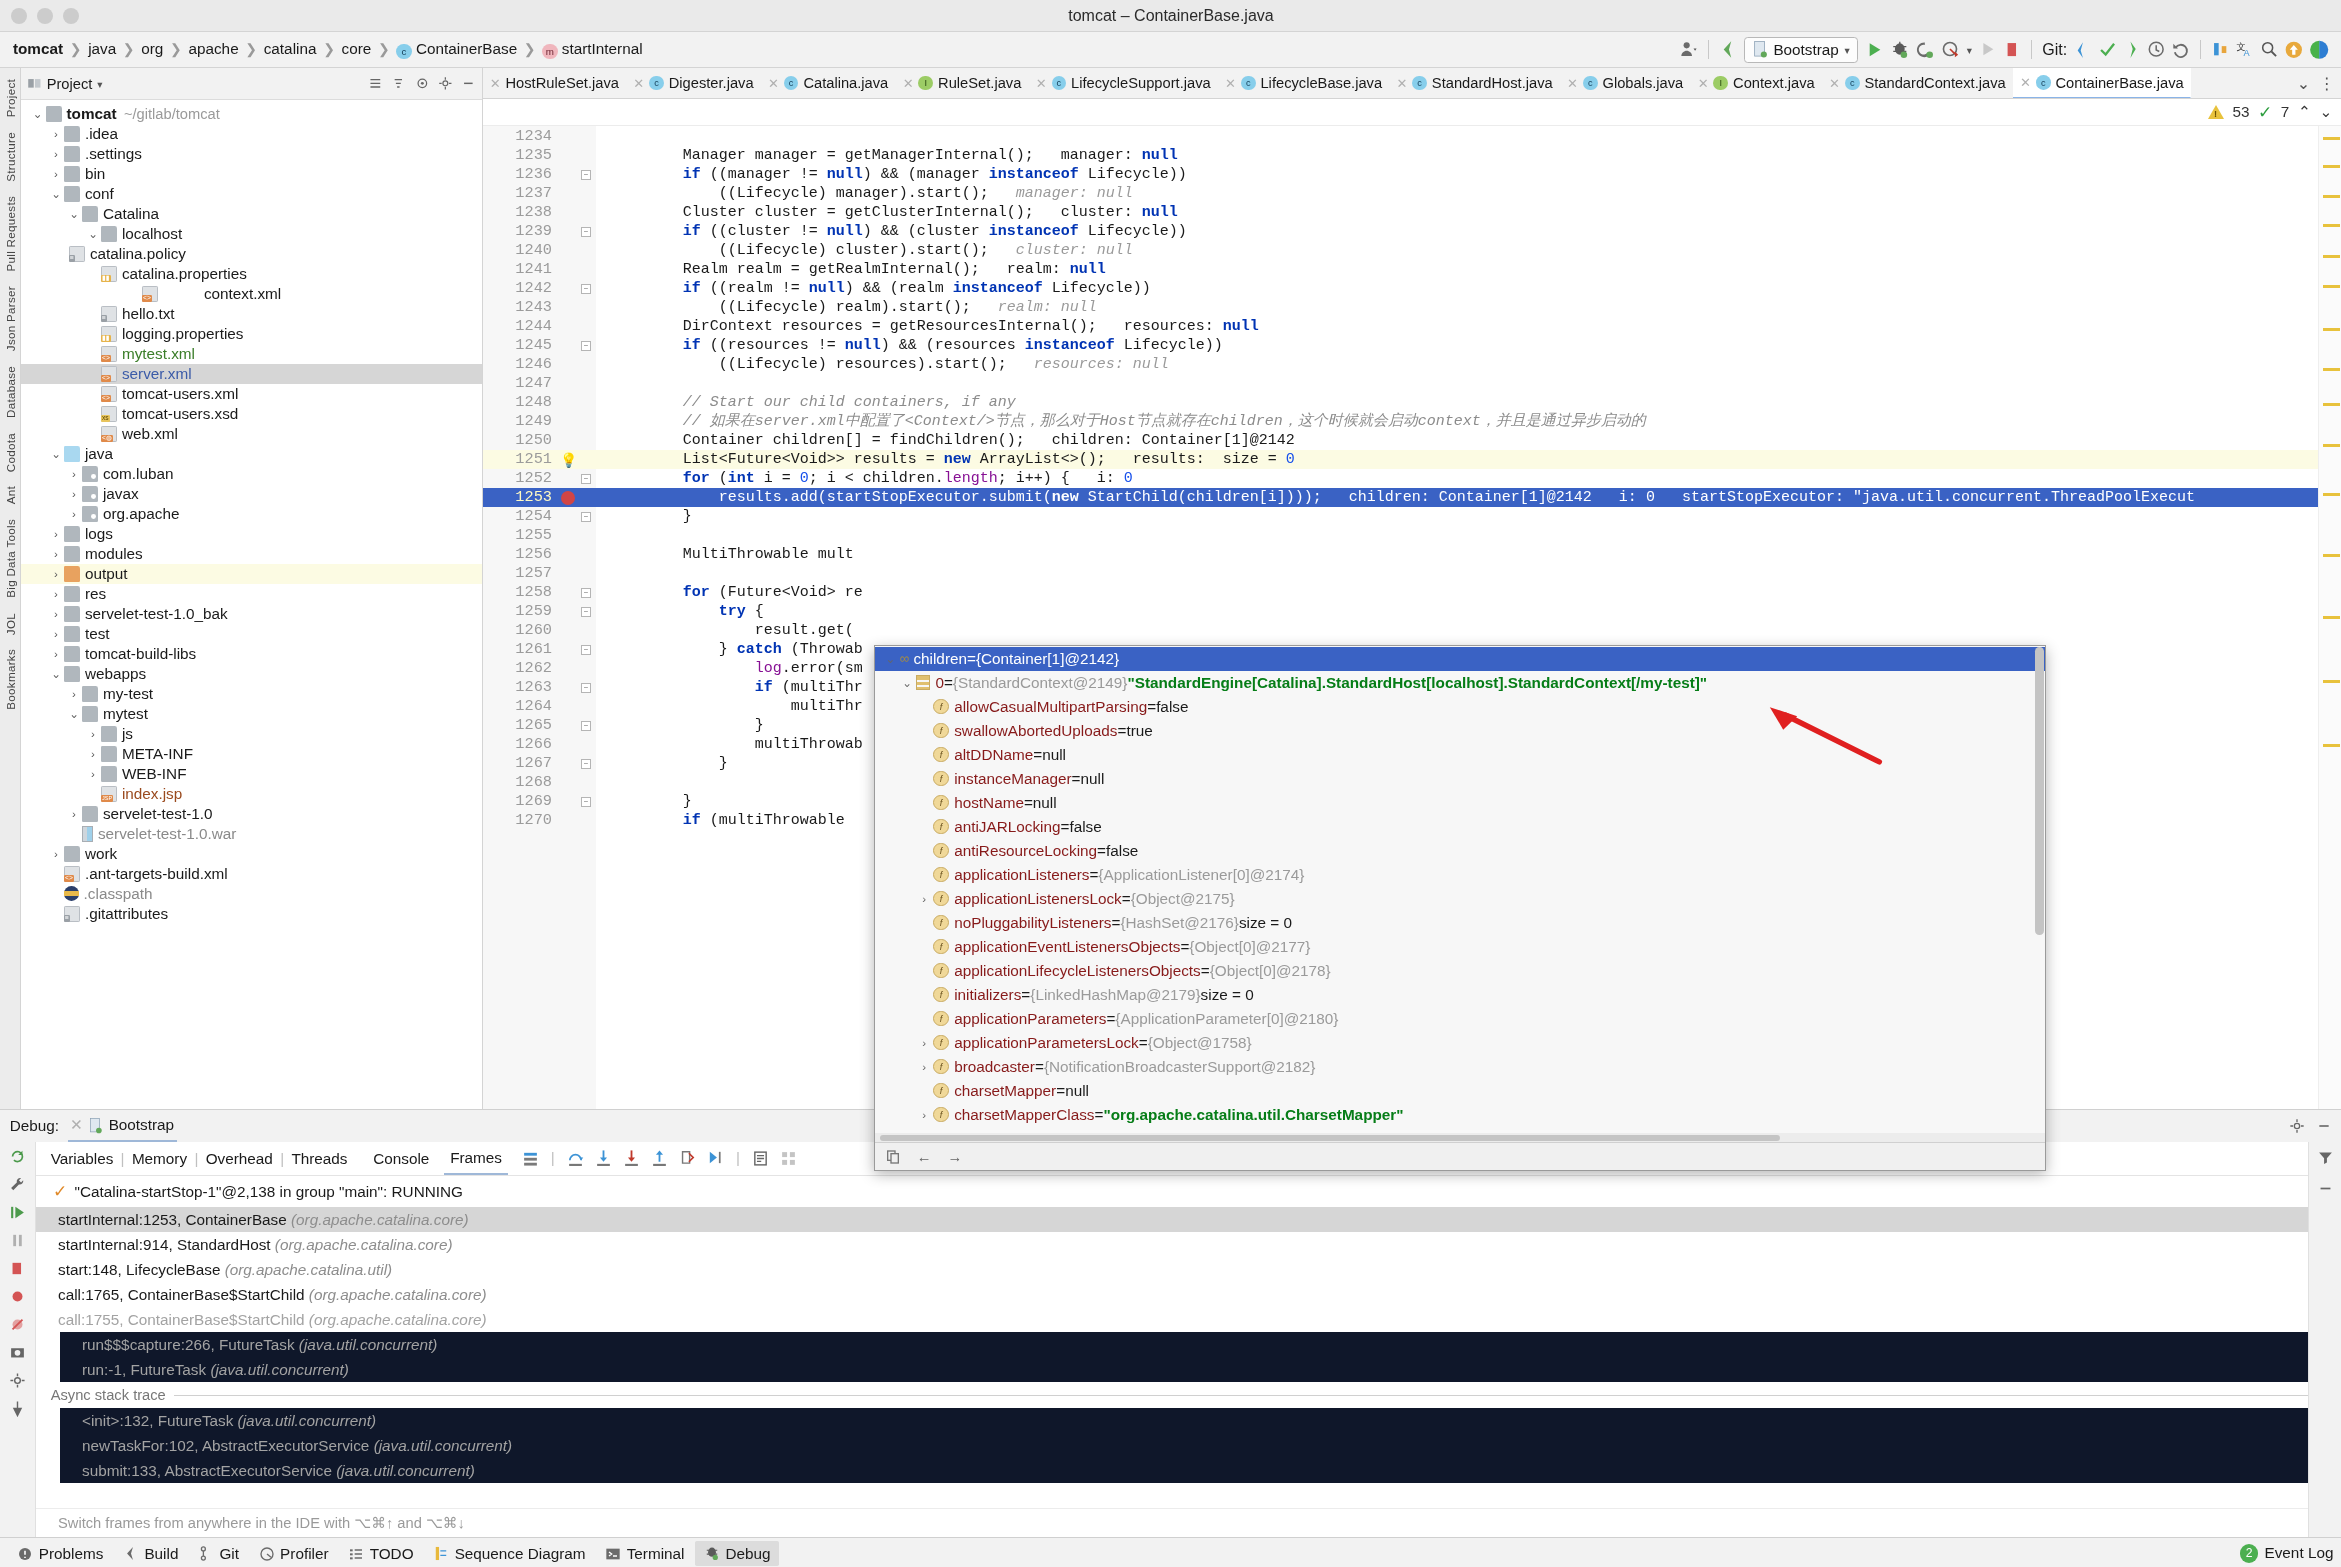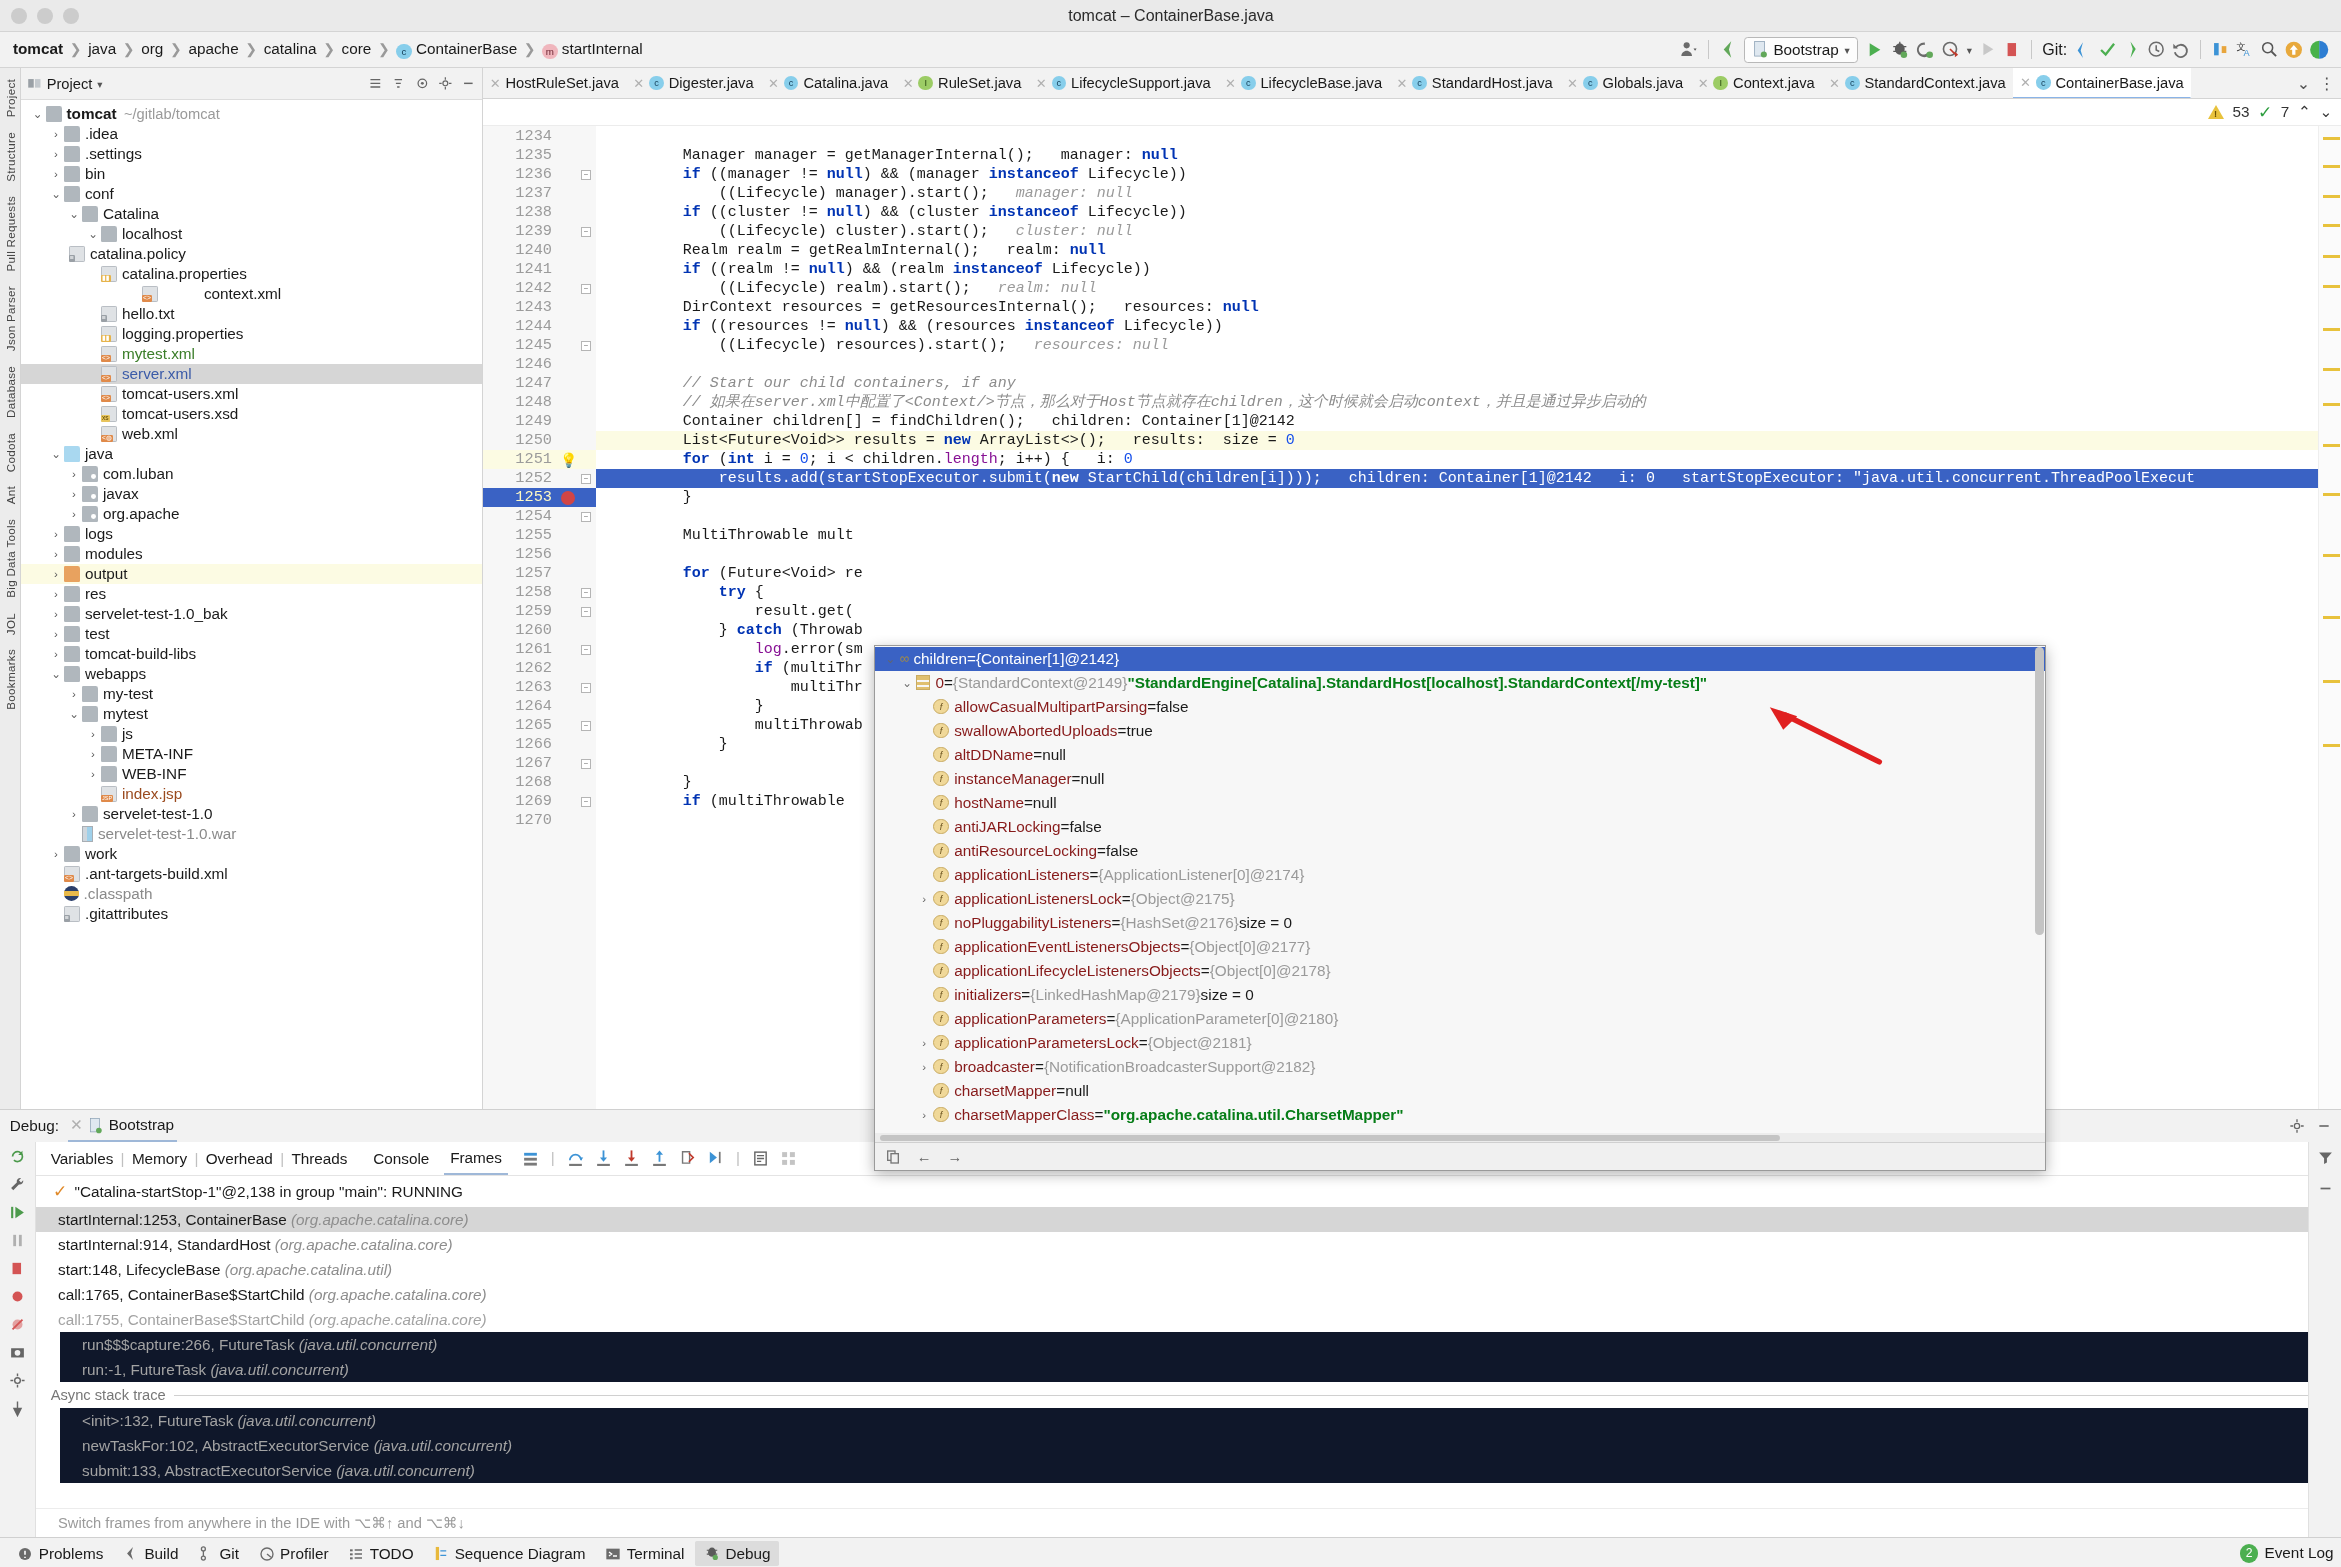--- a/index.html
+++ b/index.html
@@ -747,20 +747,21 @@
           <div class="gln">1267<span class="fold">−</span></div>
           <div class="gln">1268</div>
           <div class="gln">1269<span class="fold">−</span></div>
           <div class="gln">1270</div>
         </div>
       <div class="codearea" id="codearea">
           <div class="cl"></div>
           <div class="cl">        Manager manager = getManagerInternal();   manager: <span class="nul">null</span></div>
           <div class="cl">        <span class="kw">if</span> ((manager != <span class="nul">null</span>) &amp;&amp; (manager <span class="kw">instanceof</span> Lifecycle))</div>
           <div class="cl">            ((Lifecycle) manager).start();   <span class="hint">manager: null</span></div>
+          <div class="cl">        Cluster cluster = getClusterInternal();   cluster: <span class="nul">null</span></div>
           <div class="cl">        <span class="kw">if</span> ((cluster != <span class="nul">null</span>) &amp;&amp; (cluster <span class="kw">instanceof</span> Lifecycle))</div>
           <div class="cl">            ((Lifecycle) cluster).start();   <span class="hint">cluster: null</span></div>
           <div class="cl">        Realm realm = getRealmInternal();   realm: <span class="nul">null</span></div>
           <div class="cl">        <span class="kw">if</span> ((realm != <span class="nul">null</span>) &amp;&amp; (realm <span class="kw">instanceof</span> Lifecycle))</div>
           <div class="cl">            ((Lifecycle) realm).start();   <span class="hint">realm: null</span></div>
           <div class="cl">        DirContext resources = getResourcesInternal();   resources: <span class="nul">null</span></div>
           <div class="cl">        <span class="kw">if</span> ((resources != <span class="nul">null</span>) &amp;&amp; (resources <span class="kw">instanceof</span> Lifecycle))</div>
           <div class="cl">            ((Lifecycle) resources).start();   <span class="hint">resources: null</span></div>
           <div class="cl"></div>
           <div class="cl"><span class="cm">        // Start our child containers, if any</span></div>
@@ -924,21 +925,21 @@
         <span class="ficon">f</span>
         <span class="pn">applicationParameters</span>
         <span> = </span>
         <span class="pref">{ApplicationParameter[0]@2180}</span>
       </div>
       <div class="pr" style="padding-left: 40px;">
         <span class="pw">›</span>
         <span class="ficon">f</span>
         <span class="pn">applicationParametersLock</span>
         <span> = </span>
-        <span class="pref">{Object@2181}</span>
+        <span class="pref">{Object@1758}</span>
       </div>
       <div class="pr" style="padding-left: 40px;">
         <span class="pw">›</span>
         <span class="ficon">f</span>
         <span class="pn">broadcaster</span>
         <span> = </span>
         <span class="pref">{NotificationBroadcasterSupport@2182}</span>
       </div>
       <div class="pr" style="padding-left: 40px;">
         <span class="pw"></span>

